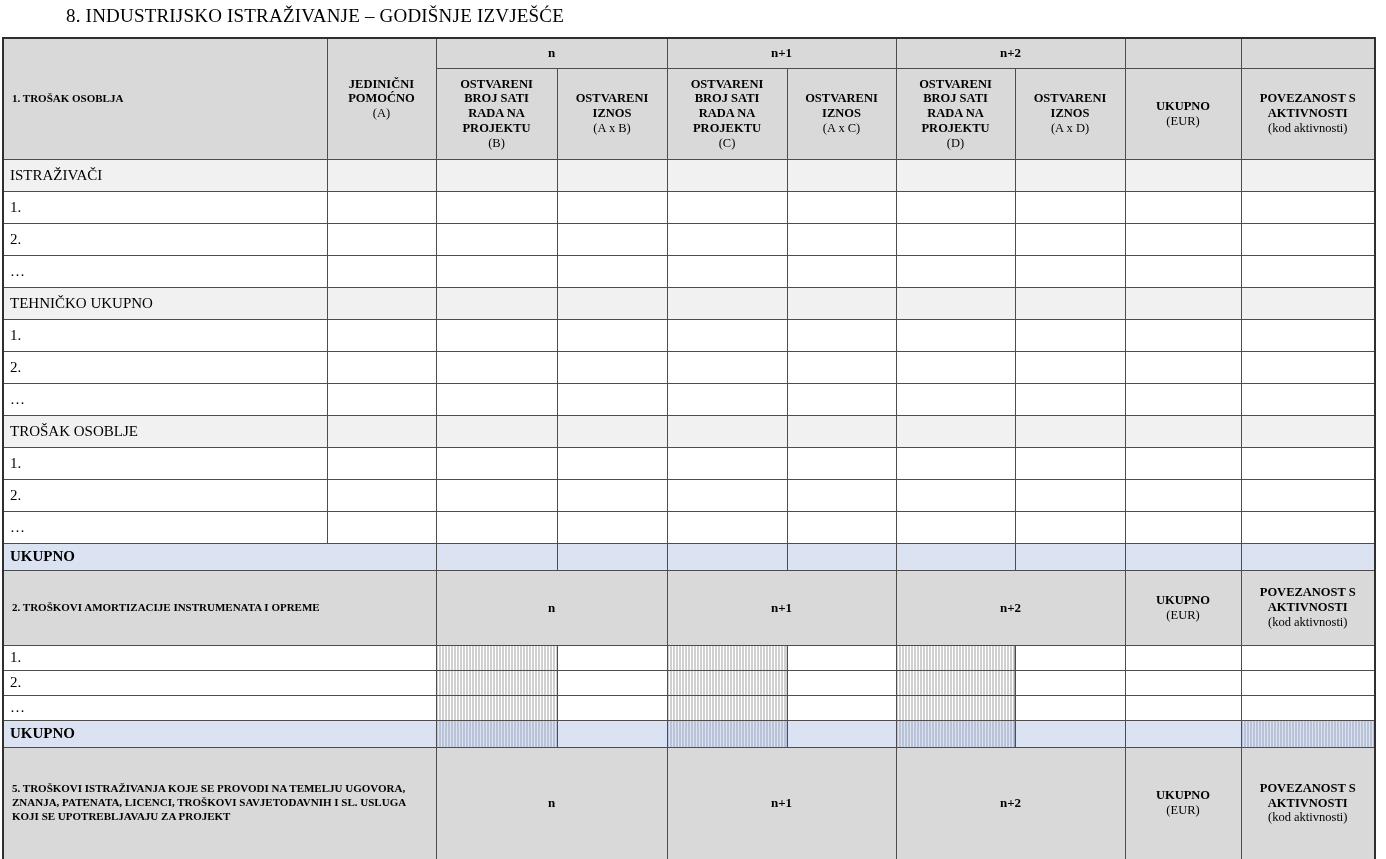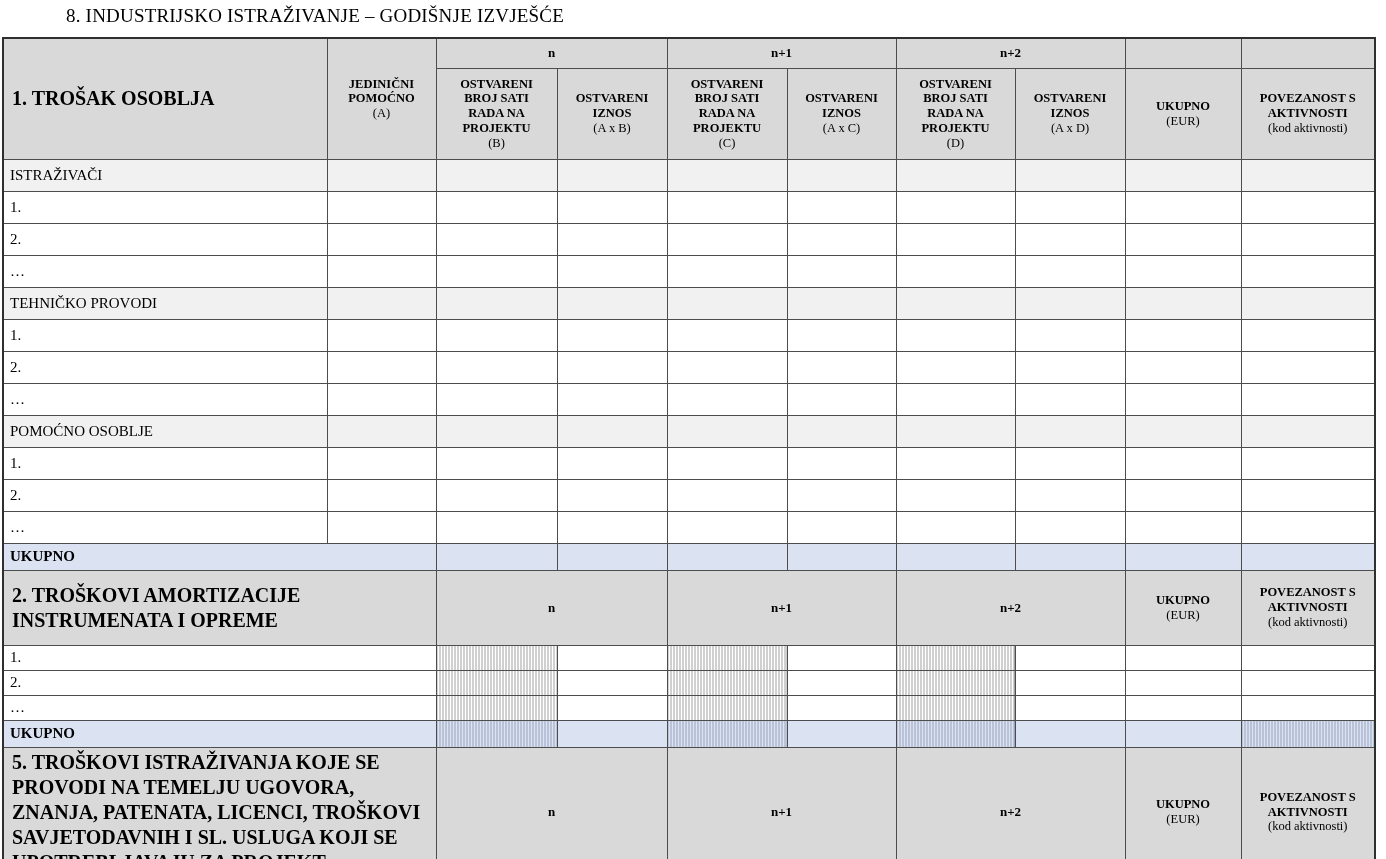--- a/index.html
+++ b/index.html
@@ -3,21 +3,21 @@
 <meta charset="utf-8">
 <style>
   html,body{margin:0;padding:0;background:#fff;}
   body{width:1386px;height:859px;font-family:"Liberation Serif",serif;color:#000;overflow:hidden;}
   .title{margin:5px 0 10px 66px;font-size:19px;letter-spacing:.2px;}
   table{border-collapse:collapse;table-layout:fixed;margin-left:2px;border:2px solid #2f2f2f;}
   td,th{border:1px solid #4d4d4d;padding:0;overflow:hidden;font-weight:normal;}
   
   th.hdr{background:#d9d9d9;font-size:12.5px;line-height:1.18;text-align:center;vertical-align:middle;padding:2px 11px;}
   th.yr{background:#d9d9d9;font-size:13px;font-weight:bold;text-align:center;vertical-align:middle;}
-  th.heading{background:#d9d9d9;font-size:20px;font-weight:bold;text-align:left;vertical-align:middle;padding:2px 8px;line-height:1.25;}
+  th.heading{background:#d9d9d9;font-size:11px;font-weight:bold;text-align:left;vertical-align:middle;padding:2px 8px;line-height:1.25;}
   .b{font-weight:bold;}
   .nb{display:block;font-weight:normal;}
   
   td.lab{font-size:15px;text-align:left;vertical-align:middle;padding:0 6px;}
   tr.group td{background:#f1f1f1;}
   tr.totalr td{background:#dbe2f1;}
   tr.totalr td.lab{font-weight:bold;}
   td.hatch{background-image:repeating-linear-gradient(90deg,#a0a0a0 0 1px,transparent 1px 3px);}
   tr.totalr td.hatch{background-color:#dbe2f1;background-image:repeating-linear-gradient(90deg,#99a2bd 0 1px,transparent 1px 3px);}
   
@@ -107,21 +107,21 @@
         <td></td>
         <td></td>
         <td></td>
         <td></td>
         <td></td>
         <td></td>
         <td></td>
   </tr>
 
   <tr class="rb group">
-    <td class="lab">TEHNIČKO PROVODI</td>
+    <td class="lab">TEHNIČKO UKUPNO</td>
     <td></td>
         <td></td>
         <td></td>
         <td></td>
         <td></td>
         <td></td>
         <td></td>
         <td></td>
         <td></td>
   </tr>
@@ -156,21 +156,21 @@
         <td></td>
         <td></td>
         <td></td>
         <td></td>
         <td></td>
         <td></td>
         <td></td>
   </tr>
 
   <tr class="rb group">
-    <td class="lab">POMOĆNO OSOBLJE</td>
+    <td class="lab">TROŠAK OSOBLJE</td>
     <td></td>
         <td></td>
         <td></td>
         <td></td>
         <td></td>
         <td></td>
         <td></td>
         <td></td>
         <td></td>
   </tr>

